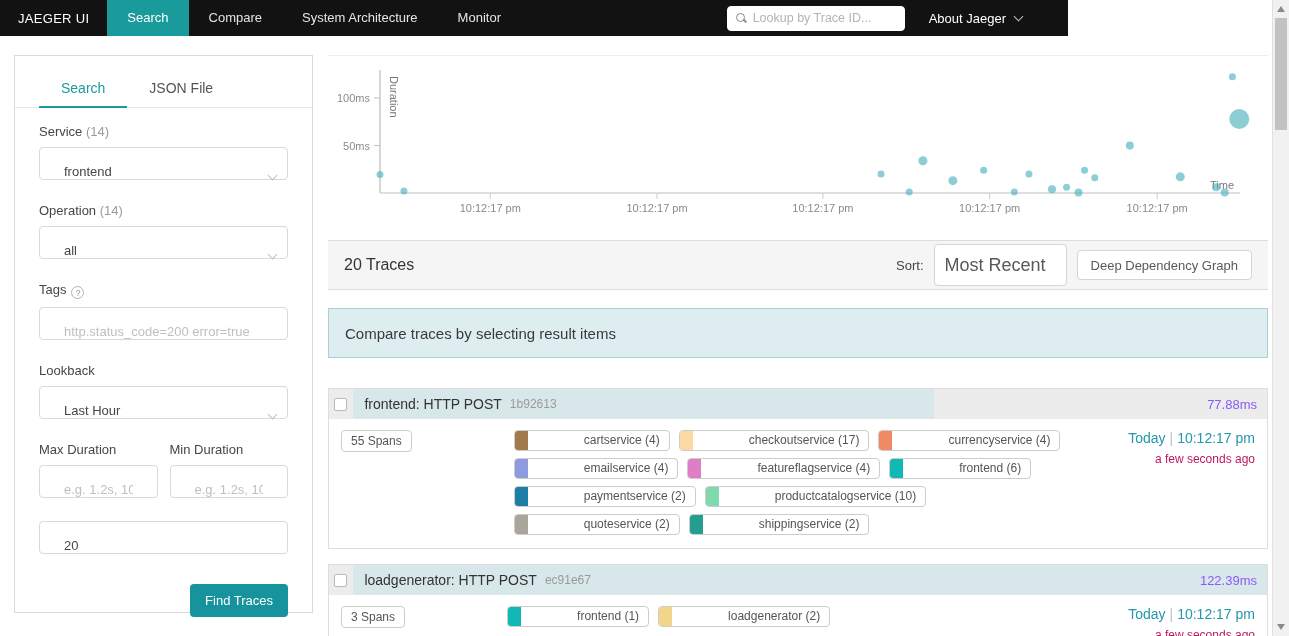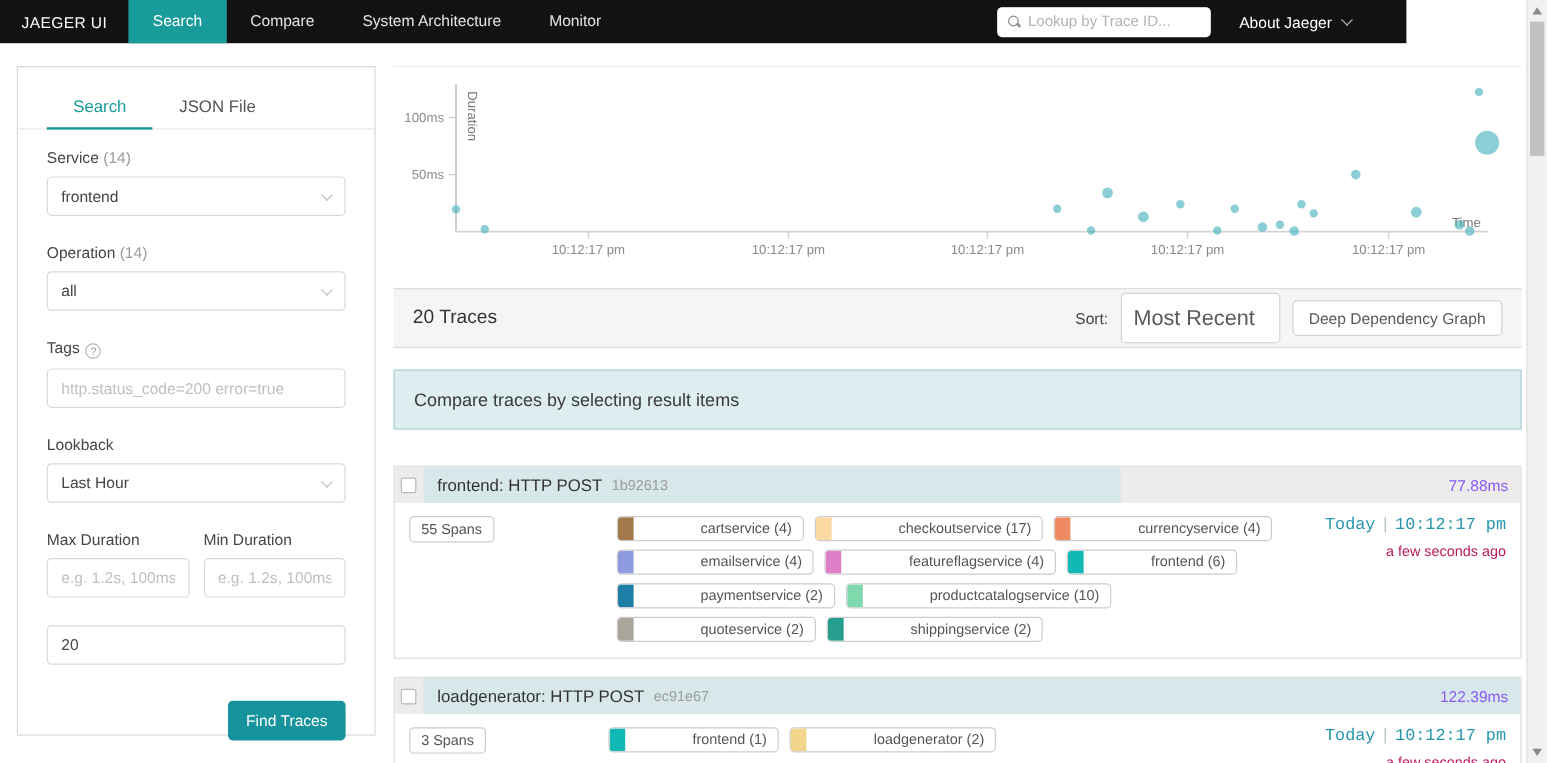--- a/index.html
+++ b/index.html
@@ -1,20 +1,20 @@
 <!DOCTYPE html>
 <html><head>
 <meta charset="utf-8">
 <style>
   * { margin:0; padding:0; box-sizing:border-box; }
   html,body { width:1289px; height:636px; overflow:hidden; background:#fff;
     font-family:"Liberation Sans", sans-serif; color:#333; }
 
   
-  .nav { position:absolute; top:0; left:0; width:1172px; height:36px; background:#121212;
+  .nav { position:absolute; top:0; left:0; width:1068px; height:36px; background:#121212;
     display:flex; align-items:center; z-index:5; }
   .nav-brand { color:#fff; font-size:13px; padding:0 18px; letter-spacing:.3px; }
   .nav-item { color:#e4e4e4; font-size:13px; padding:0 20px; height:36px; line-height:36px; cursor:pointer; }
   .nav-item.active { background:#1a9b9b; color:#fff; }
   .nav-right { margin-left:auto; display:flex; align-items:center; gap:24px; padding-right:46px; }
   .trace-lookup { width:178px; height:25px; background:#fff; border:1px solid #fff; border-radius:4px;
     display:flex; align-items:center; padding:0 8px; gap:6px; }
   .trace-lookup input { border:none; outline:none; width:100%; font-size:12.5px; color:#333;
     font-family:"Liberation Sans", sans-serif; }
   .trace-lookup input::placeholder { color:#b3b3b3; }
@@ -42,22 +42,22 @@
     border:1px solid #d9d9d9; }
   .side-tabs { display:flex; gap:0; padding:16px 24px 0 24px; }
   .side-tab { font-size:14px; padding:8px 22px 10px 22px; cursor:pointer; color:#555; }
   .side-tab.active { color:#1a9b9b; border-bottom:2px solid #1a9b9b; }
   .side-divider { height:1px; background:#e8e8e8; margin-top:-1px; }
   .form { padding:16px 24px; }
   .fgroup { margin-bottom:23px; }
   .flabel { font-size:13px; color:#464646; margin-bottom:8px; }
   .flabel .count { color:#9b9b9b; }
   .select, .tinput { width:100%; height:33px; border:1px solid #d9d9d9; border-radius:4px;
-    background:#fff; font-size:13px; color:#464646; display:flex; align-items:center;
-    padding:0 11px; position:relative; cursor:pointer; }
+    background:#fff; font-size:13px; color:#464646; display:flex; align-items:flex-end;
+    padding:0 24px; position:relative; cursor:pointer; }
   .select .sel-chev { position:absolute; right:11px; width:7px; height:7px;
     border-right:1.5px solid #bfbfbf; border-bottom:1.5px solid #bfbfbf; transform:rotate(45deg); margin-top:-3px; }
   .tinput input { border:none; outline:none; width:100%; font-size:13px; color:#464646;
     font-family:"Liberation Sans", sans-serif; }
   .tinput input::placeholder { color:#bfbfbf; }
   .help { display:inline-block; width:13px; height:13px; border:1px solid #b5b5b5; border-radius:50%;
     color:#9b9b9b; font-size:9px; line-height:12px; text-align:center; margin-left:5px; vertical-align:-2px; }
   .dur-row { display:flex; gap:12px; }
   .dur-col { flex:1; }
   .find-row { display:flex; justify-content:flex-end; margin-top:30px; }
@@ -99,21 +99,21 @@
   .tc-duration { margin-left:auto; font-size:13px; color:#8b5cf6; padding-right:10px; }
   .tc-body { display:flex; padding:11px 12px 13px 12px; }
   .spans-pill { border:1px solid #ccc; border-radius:4px; background:#fff; font-size:12px; color:#555;
     padding:3px 9px; height:22px; align-self:flex-start; white-space:nowrap; }
   .tags-wrap { margin-left:102px; width:575px; display:flex; flex-wrap:wrap; gap:7px 9px; align-content:flex-start; }
   .tag-pill { display:inline-flex; align-items:stretch; border:1px solid #ccc; border-radius:4px;
     overflow:hidden; background:#fff; height:21px; }
   .tag-swatch { width:13px; flex:none; }
   .tag-label { font-size:12px; color:#555; padding:2px 9px 0 8px; white-space:nowrap;margin-left:48px; }
   .tc-dates { margin-left:auto; text-align:right; }
-  .tc-date-line { font-size:14px; color:#2596ac;font-family:Liberation Mono, monospace; }
+  .tc-date-line { font-size:14px; color:#2596ac; }
   .tc-date-sep { color:#b9c6c9; padding:0 4px; }
   .tc-ago { font-size:12px; color:#be185d; margin-top:6px; }
 
   svg text { font-family:"Liberation Sans", sans-serif; }
 </style>
 </head>
 <body>
 
 <div class="nav">
   <div class="nav-brand">JAEGER UI</div>

